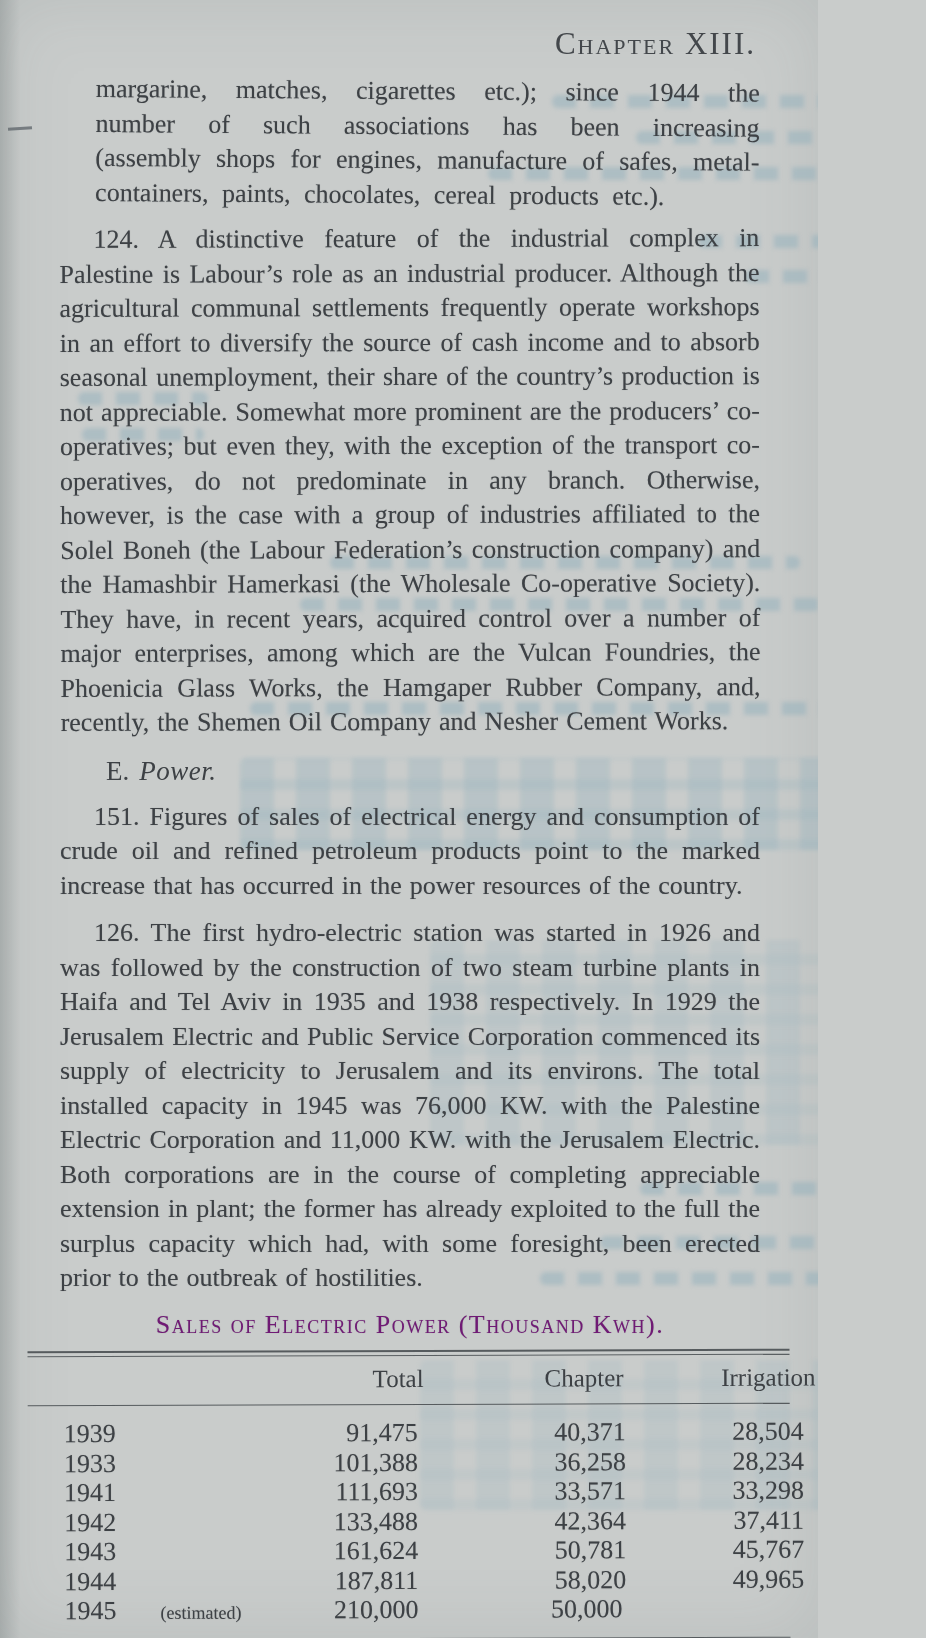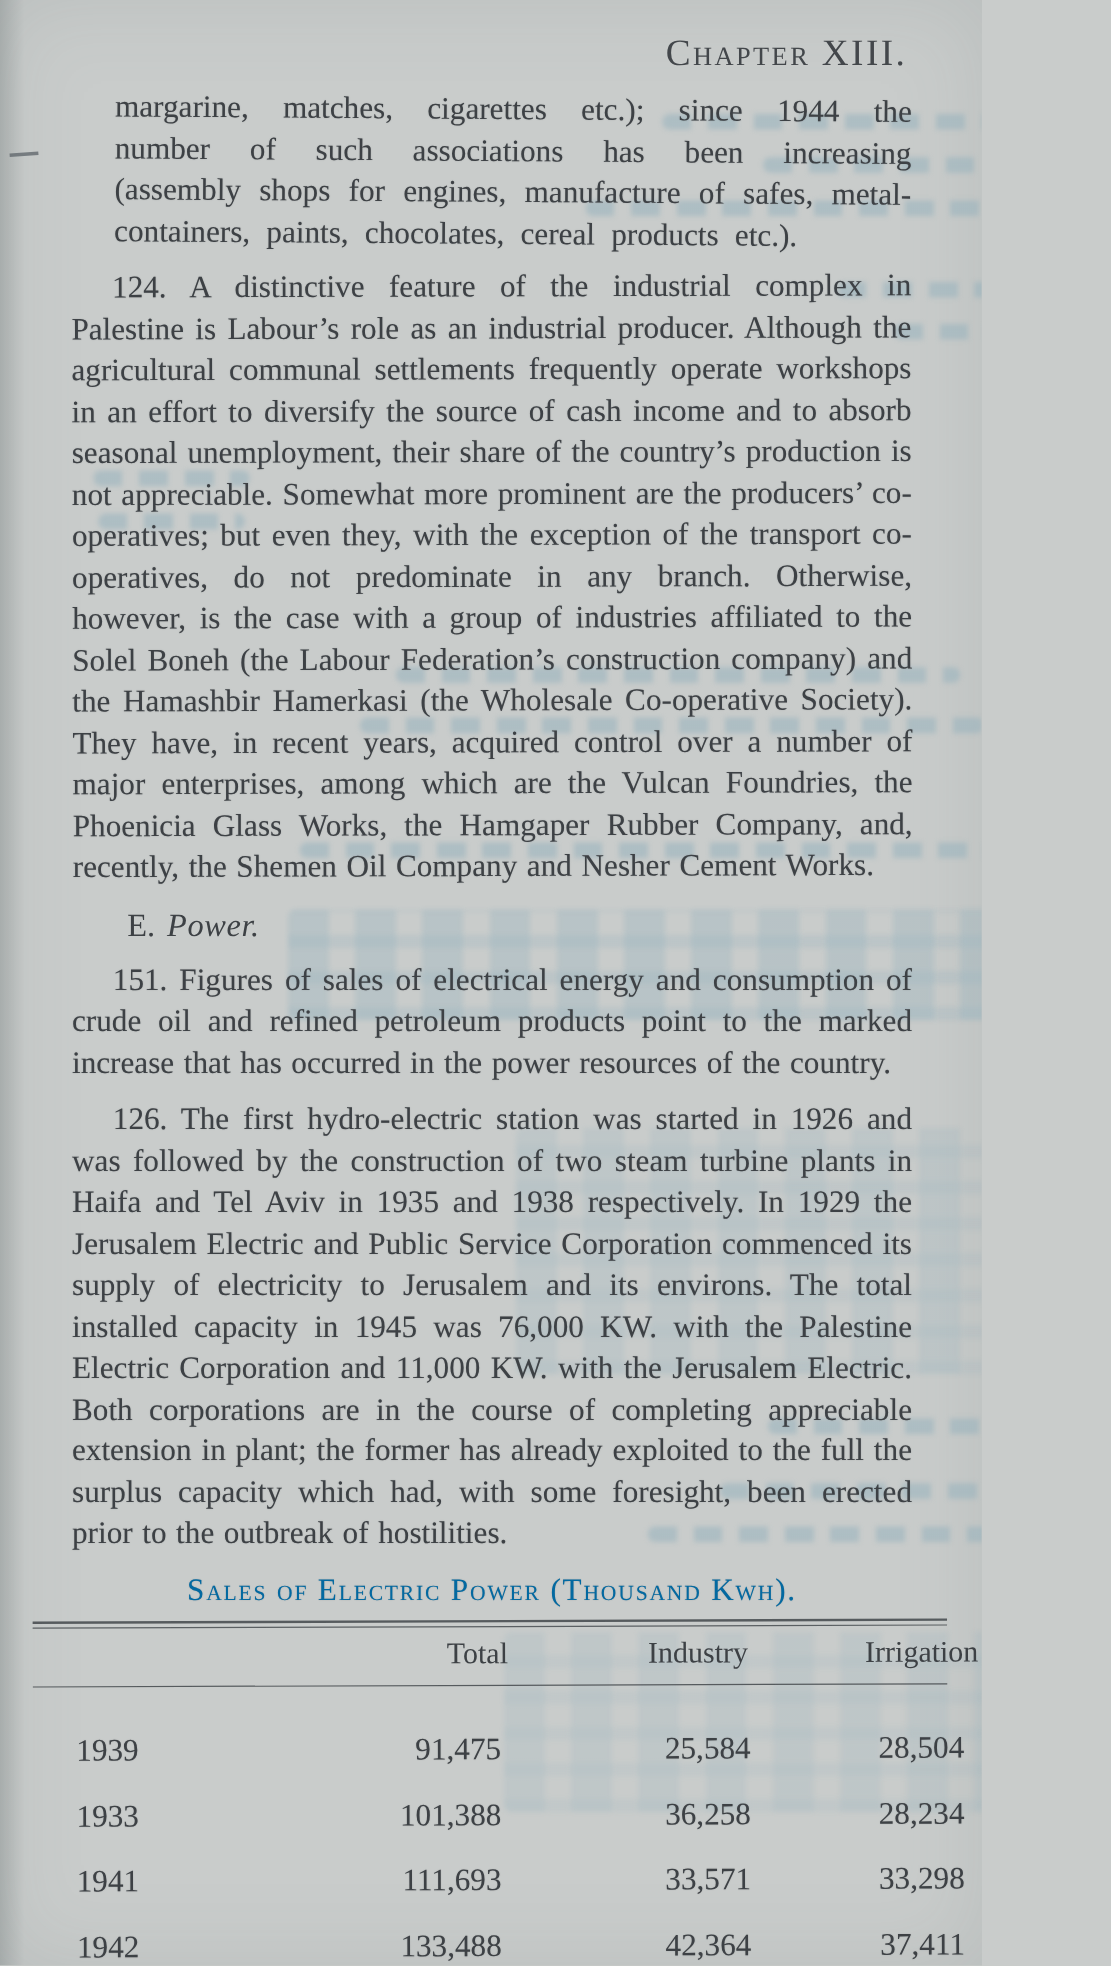--- a/index.html
+++ b/index.html
@@ -23,39 +23,39 @@
   .cont { margin-left:36px; margin-top:10px; word-spacing:7px; transform:rotate(.4deg); transform-origin:left top; }
   .indent { text-indent:34px; }
   .p124 { margin-top:12px; transform:rotate(-.15deg); }
   .p125 { margin-top:13px; }
   .p126 { margin-top:13px; }
 
   .section-heading { margin-top:16px; font-size:27px;margin-left:46px; }
   .section-heading .letter { margin-right:10px; }
   .section-heading .ital { font-style:italic; letter-spacing:.5px; }
 
-  .table-title { margin-top:14px; text-align:center; font-variant:small-caps; font-size:26px; letter-spacing:1.5px; color:#0369a1; text-shadow:0 0 1px rgba(62,66,70,.3); }
+  .table-title { margin-top:14px; text-align:center; font-variant:small-caps; font-size:26px; letter-spacing:1.5px; color:#701a75; text-shadow:0 0 1px rgba(62,66,70,.3); }
 
   .etable { position:relative; margin:10px -30px 0 -32px; transform:rotate(-.2deg); }
   .double { border-top:2px solid #565b5e; }
   .double::after { content:""; display:block; border-top:1.5px solid #5a5f62; margin-top:3px; }
   .rule { border-top:1.8px solid #565b5e; height:0; }
 
   .trow { display:grid; grid-template-columns:90px 140px 132px 210px 182px 1fr; padding-left:36px; align-items:baseline; }
   .thead { padding-top:9px; padding-bottom:11px; font-size:25px; }
   .th { text-align:right; }
   .th.total { padding-right:2px; }
   .th.industry { padding-right:12px; }
   .th.irrigation { padding-right:2px; }
   .tbody { padding-top:13px; padding-bottom:10px; }
   .trow.data { line-height:29.5px; font-size:26px; text-shadow:0 0 1px rgba(62,66,70,.3); }
   .cell.num { text-align:right; }
   .cell.total { padding-right:8px; }
   .cell.industry { padding-right:10px; }
-  .cell.irrigation { padding-right:14px;margin-top:25px; }
+  .cell.irrigation { padding-right:14px; }
   .cell.note { font-size:18px; padding-left:6px; }
 
   .page-number { text-align:center; font-size:27px; margin-top:20px; letter-spacing:1px; }
 
   
   .ghost { position:absolute; z-index:1; filter:blur(2px); border-radius:6px; pointer-events:none; }
   .ghost.line { height:13px; background:repeating-linear-gradient(90deg, rgba(146,176,188,.5) 0 24px, rgba(146,176,188,0) 24px 38px); }
   .ghost.block { background:
       repeating-linear-gradient(90deg, rgba(146,176,188,.36) 0 34px, transparent 34px 56px),
       repeating-linear-gradient(0deg, rgba(146,176,188,.28) 0 11px, transparent 11px 30px); }
@@ -102,33 +102,33 @@
 
     <div class="table-title">Sales of Electric Power (Thousand Kwh).</div>
 
     <div class="etable">
       <div class="double"></div>
 
       <div class="trow thead">
         <span class="th"></span>
         <span class="th"></span>
         <span class="th total">Total</span>
-        <span class="th industry">Industry</span>
+        <span class="th industry">Chapter</span>
         <span class="th irrigation">Irrigation</span>
         <span></span>
       </div>
 
       <div class="rule"></div>
 
       <div class="tbody">
         <div class="trow data">
           <span class="cell year">1939</span>
           <span class="cell note"></span>
           <span class="cell num total">91,475</span>
-          <span class="cell num industry">25,584</span>
+          <span class="cell num industry">40,371</span>
           <span class="cell num irrigation">28,504</span>
           <span></span>
         </div>
         <div class="trow data">
           <span class="cell year">1933</span>
           <span class="cell note"></span>
           <span class="cell num total">101,388</span>
           <span class="cell num industry">36,258</span>
           <span class="cell num irrigation">28,234</span>
           <span></span>

